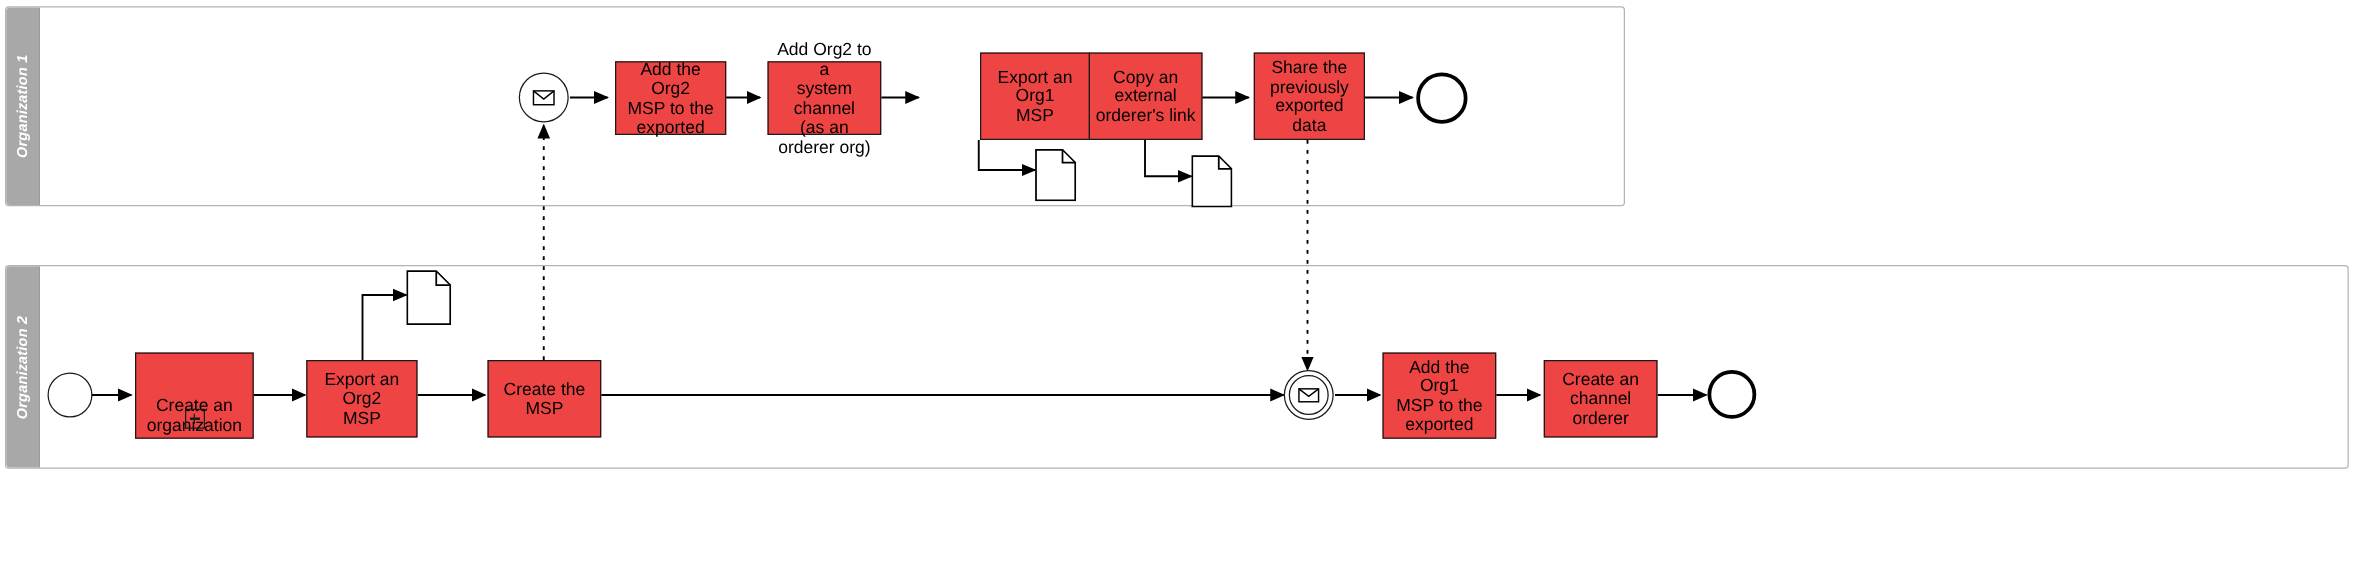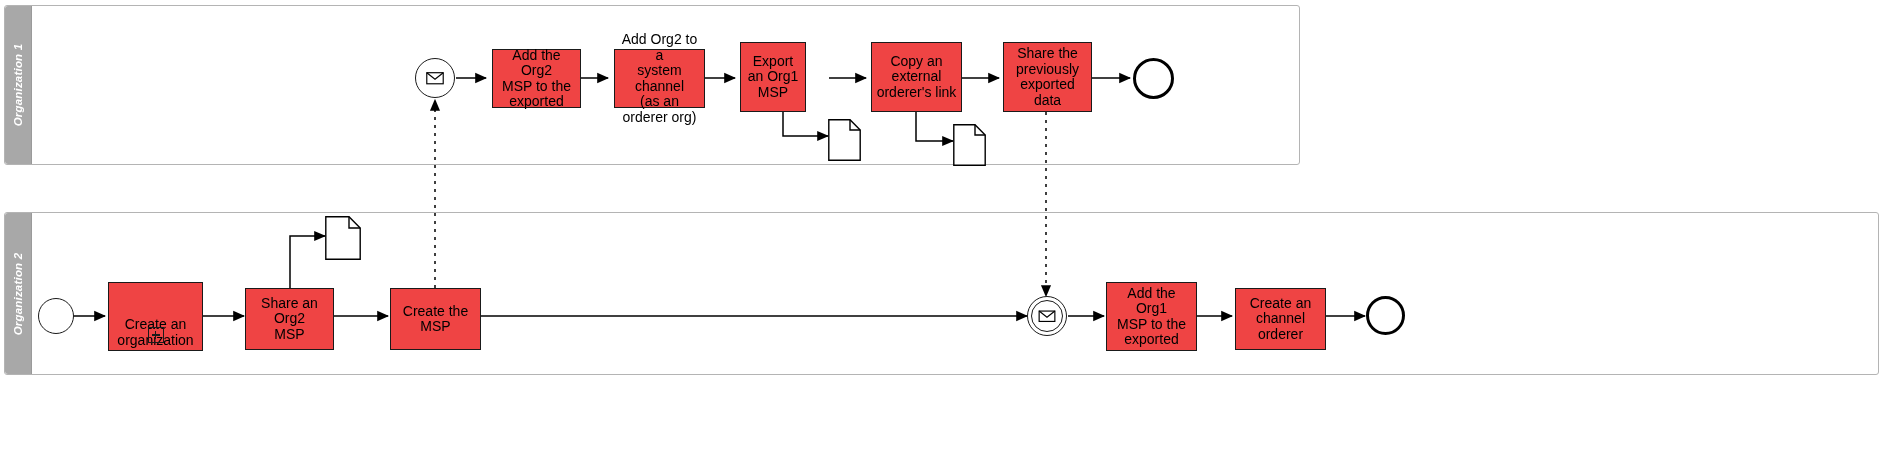--- a/index.html
+++ b/index.html
@@ -218,21 +218,21 @@
   </div>
 
   <div class="task" style="left:492px; top:49px; width:89px; height:59px;">Add the Org2
 MSP to the
 exported</div>
 
   <div class="task" style="left:614px; top:49px; width:91px; height:59px;">Add Org2 to a
 system channel
 (as an orderer org)</div>
 
-  <div class="task" style="left:740px; top:42px; width:66px; height:70px;text-align:center;">Export an Org1
+  <div class="task" style="left:784px; top:42px; width:88px; height:70px;text-align:center;">Export an Org1
 MSP</div>
 
   <div class="task" style="left:1003px; top:42px; width:89px; height:70px;">Share the
 previously
 exported data</div>
 
   <div class="task" style="left:871px; top:42px; width:91px; height:70px;">Copy an external
 orderer's link</div>
 
   <div class="event end" style="left:1133px; top:58px; width:41px; height:41px;"></div>
@@ -252,21 +252,21 @@
   </div>
 
   <div class="event start-plain" style="left:38px; top:298px; width:36px; height:36px;"></div>
 
   <div class="task has-marker" style="left:108px; top:282px; width:95px; height:69px;">
     <span style="white-space:pre-line;">Create an
 organization</span>
     <span class="subprocess-marker"></span>
   </div>
 
-  <div class="task" style="left:245px; top:288px; width:89px; height:62px;">Share an Org2
+  <div class="task" style="left:245px; top:288px; width:89px; height:62px;">Export an Org2
 MSP</div>
 
   <div class="task" style="left:390px; top:288px; width:91px; height:62px;">Create the MSP</div>
 
   <div class="event intermediate" style="left:1027px; top:296px; width:40px; height:40px;">
     <span class="inner-ring"></span>
     <svg class="envelope small" viewBox="0 0 20 14" xmlns="http://www.w3.org/2000/svg">
       <rect x="1.2" y="1.2" width="17.6" height="11.6" fill="#ffffff" stroke="#000000" stroke-width="1.3"></rect>
       <path d="M 1.2 1.2 L 10 8 L 18.8 1.2" fill="none" stroke="#000000" stroke-width="1.3"></path>
     </svg>

